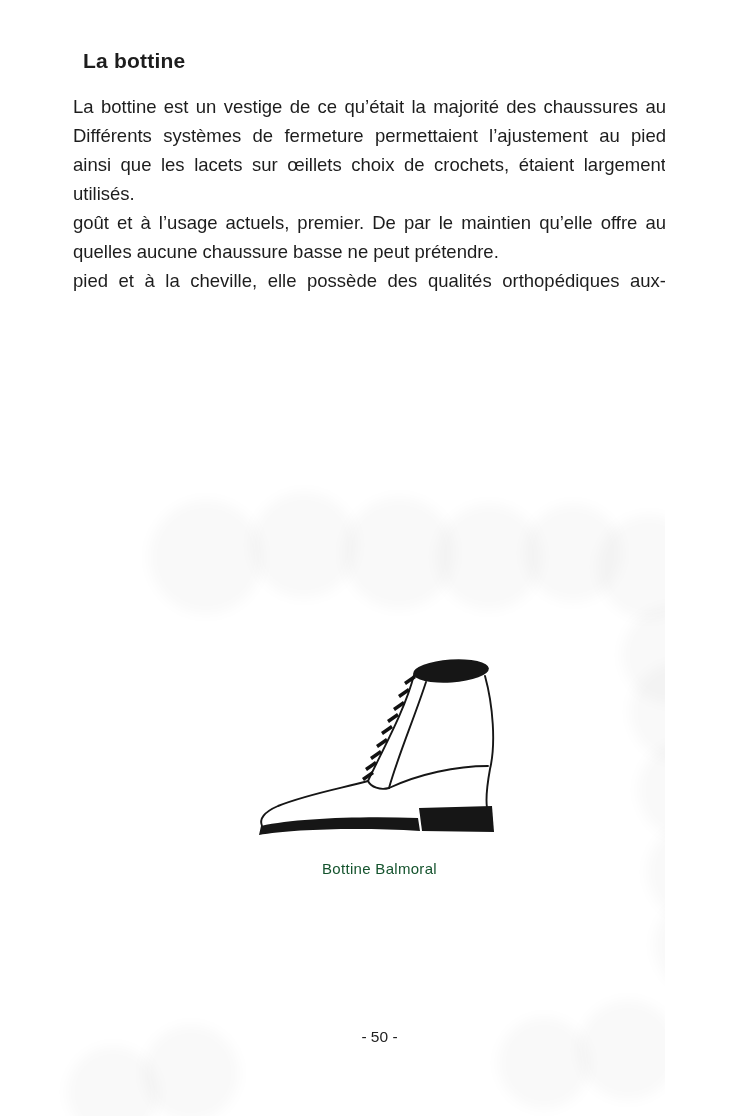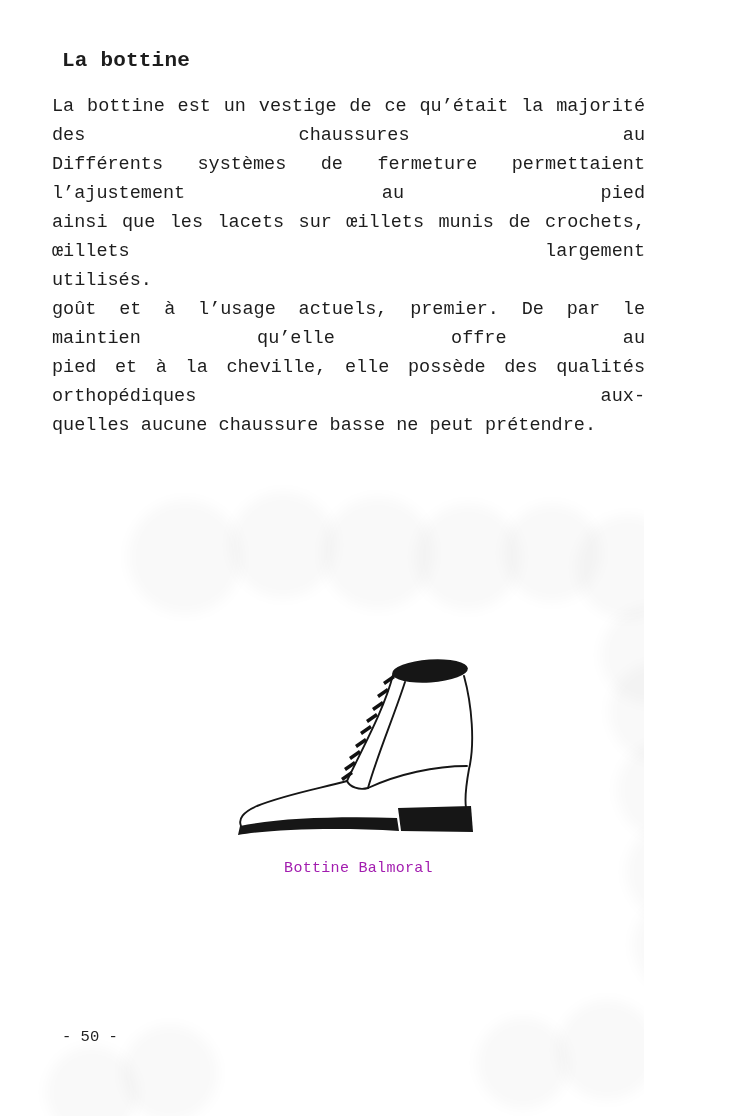--- a/index.html
+++ b/index.html
@@ -1,22 +1,23 @@
 <!DOCTYPE html>
 <html><head>
 <meta charset="utf-8">
 <style>
   html,body{margin:0;padding:0;background:#ffffff;}
   .page{
     position:relative;
     width:644px;height:1116px;
     background:#ffffff;
     overflow:hidden;
-    font-family:Liberation Mono, monospace;
+    font-family:Liberation Sans, sans-serif;
     color:#1d1d1d;
+    margin-left:21px;
   }
   
   .blob{
     position:absolute;
     border-radius:50%;
     background:rgba(0,0,0,0.024);
     filter:blur(6px);
     z-index:0;
   }
   .corner-mark{
@@ -39,25 +40,25 @@
     font-size:18.5px;line-height:29px;
   }
   .line{margin:0;text-align:justify;text-align-last:justify;}
   .line.last{text-align-last:left;}
   .figure{
     position:absolute;left:0;top:0;width:732px;height:0;margin:0;
   }
   .boot-svg{position:absolute;left:235px;top:650px;}
   .caption{
     position:absolute;left:62px;top:860px;width:593px;margin:0;
-    text-align:center;font-size:15px;letter-spacing:0.3px;color:#a21caf;
+    text-align:center;font-size:15px;letter-spacing:0.3px;color:#14532d;
   }
   .pageno{
     position:absolute;left:62px;top:1028px;width:593px;
-    text-align:left;font-size:15.5px;color:#222;
+    text-align:center;font-size:15.5px;color:#222;
   }
 </style>
 </head>
 <body>
 
 <div class="page">
 
   <div>
     <div class="blob" style="left:128px;top:500px;width:114px;height:114px;"></div>
     <div class="blob" style="left:230px;top:492px;width:106px;height:106px;"></div>
@@ -78,25 +79,25 @@
   </div>
   <div class="corner-mark"></div>
   <div class="smudge"></div>
 
   <div class="content">
     <h1 class="title">La bottine</h1>
 
     <div class="body">
       <p class="line">La bottine est un vestige de ce qu’était la majorité des chaussures au</p>
       <p class="line">Différents systèmes de fermeture permettaient l’ajustement au pied</p>
-      <p class="line">ainsi que les lacets sur œillets munis de crochets, œillets largement</p>
+      <p class="line">ainsi que les lacets sur œillets choix de crochets, étaient largement</p>
       <p class="line last">utilisés.</p>
       <p class="line">goût et à l’usage actuels, premier. De par le maintien qu’elle offre au</p>
+      <p class="line last">quelles aucune chaussure basse ne peut prétendre.</p>
       <p class="line">pied et à la cheville, elle possède des qualités orthopédiques aux-</p>
-      <p class="line last">quelles aucune chaussure basse ne peut prétendre.</p>
     </div>
 
     <figure class="figure">
       <svg class="boot-svg" width="244" height="196" viewBox="0 0 244 196" xmlns="http://www.w3.org/2000/svg">
         <g fill="none" stroke="#161616" stroke-width="1.9" stroke-linecap="round">
 
           <path d="M 6,176 C 3,169 8,162 22,156 C 52,144 87,138 112,131"></path>
 
           <path d="M 158,25 C 149,60 127,99 112,131"></path>
 

